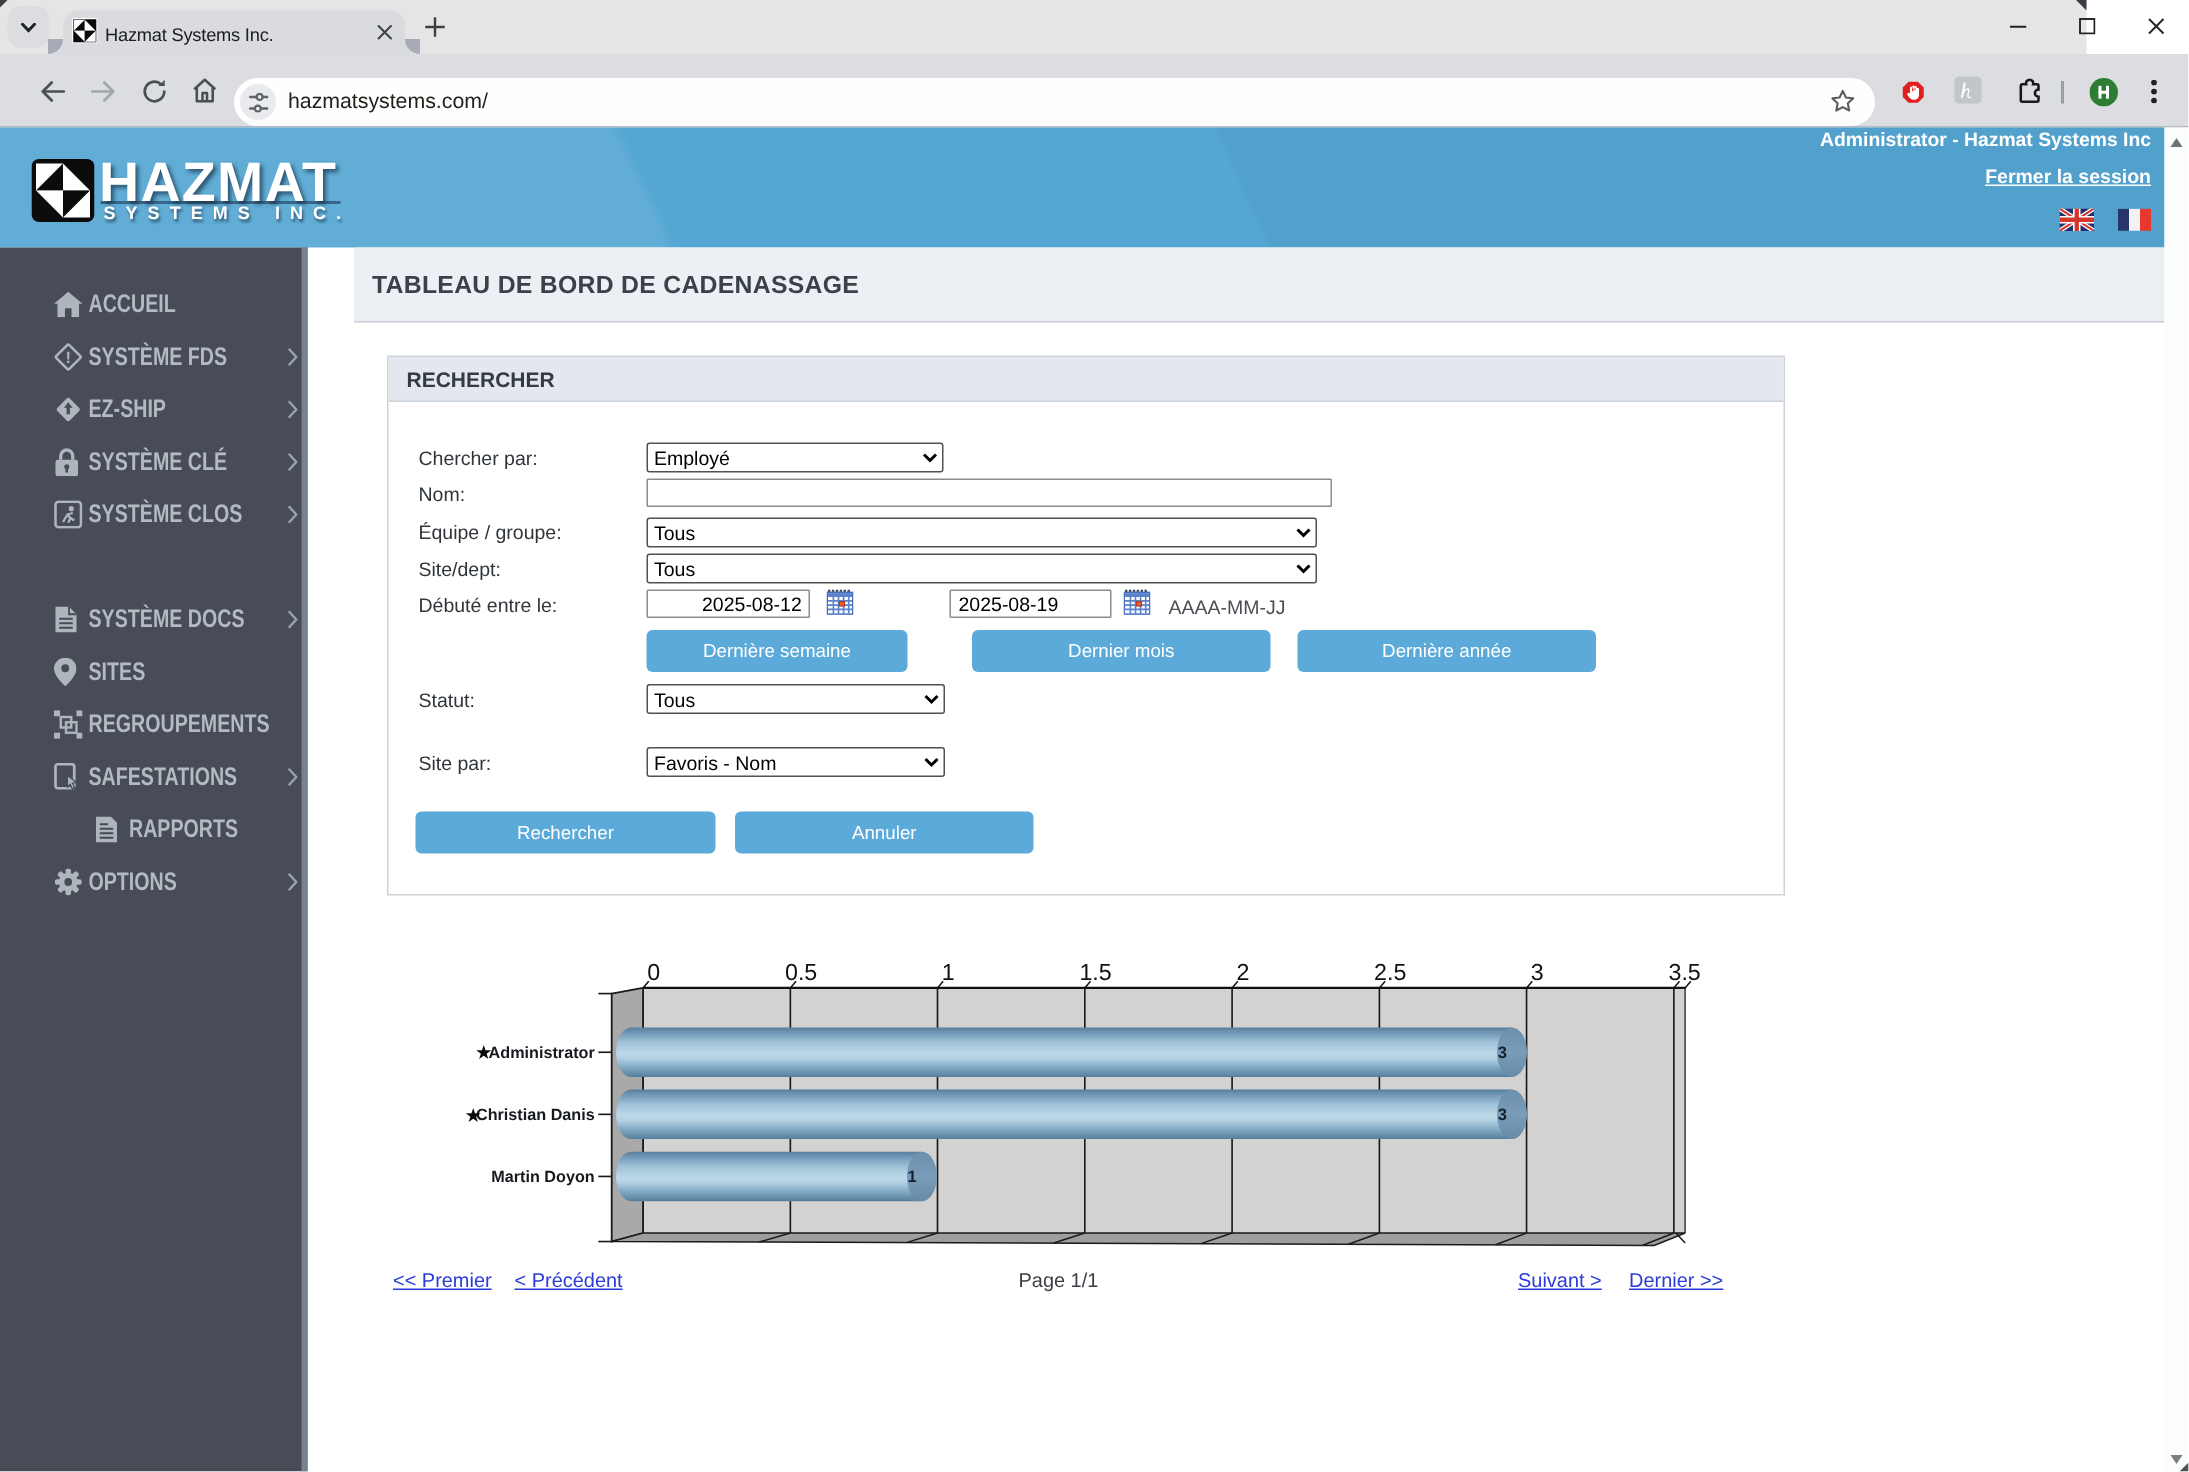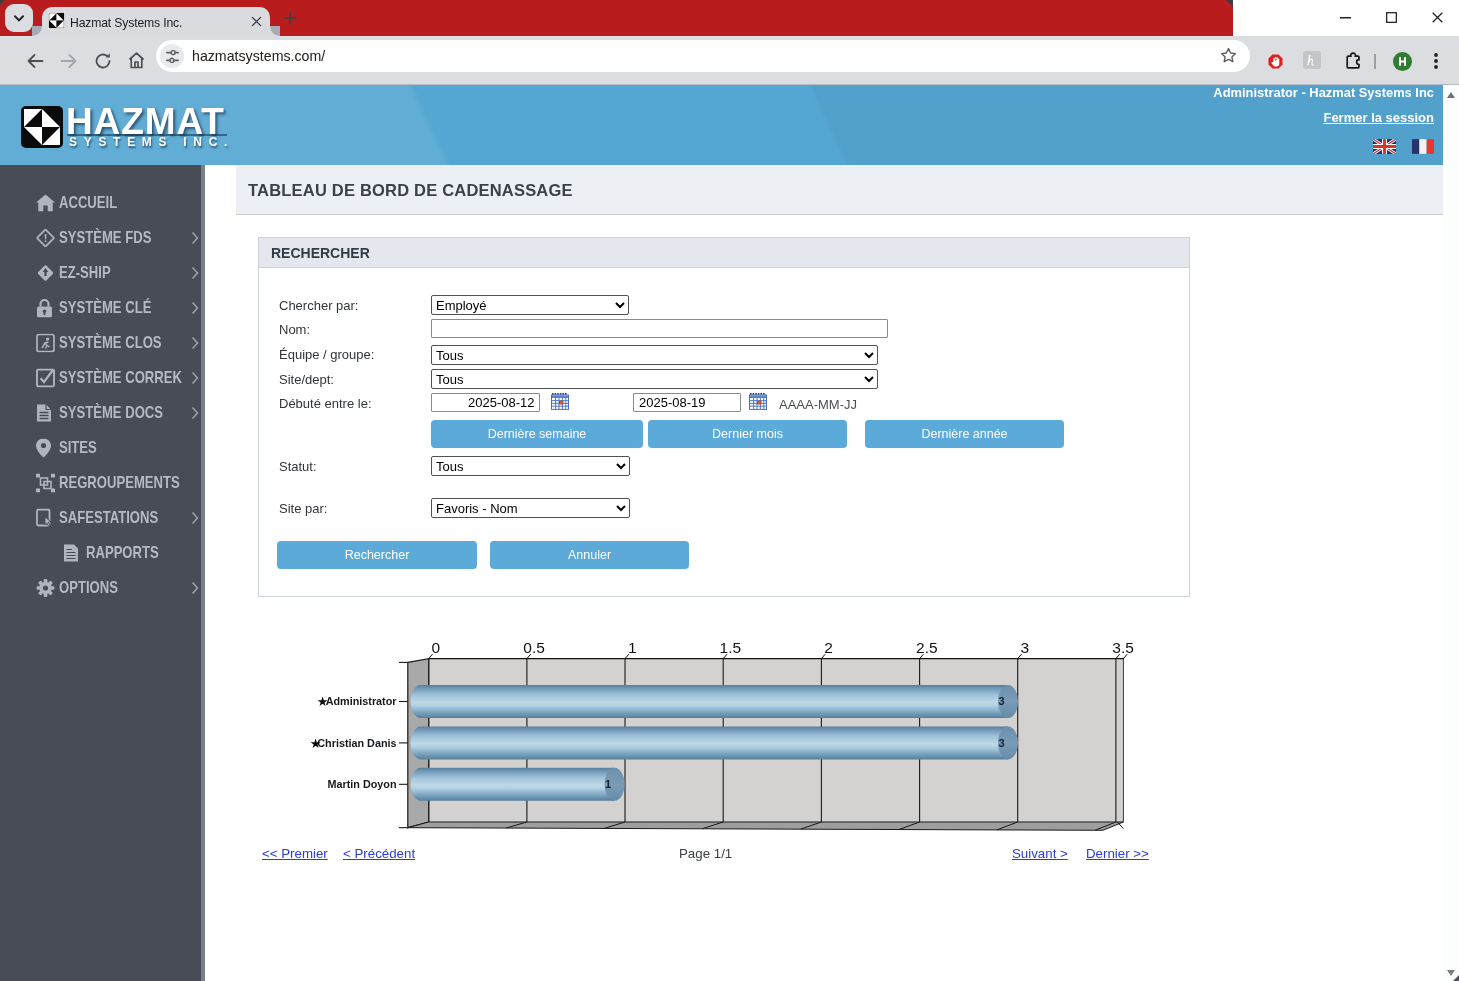--- a/index.html
+++ b/index.html
@@ -1,26 +1,26 @@
 <!DOCTYPE html>
 <html><head>
 <meta charset="utf-8">
 <style>
 * { margin:0; padding:0; box-sizing:border-box; }
 html,body { width:1459px; height:981px; overflow:hidden; font-family:"Liberation Sans", sans-serif; }
 body { position:relative; background:#fff; }
 .abs { position:absolute; }
 
 
-#tabbar { position:absolute; left:0; top:0; width:1233px; height:36px; background:#b91c1c; }
+#tabbar { position:absolute; left:0; top:0; width:1391px; height:36px; background:#e5e5e5; }
 #tabchev { position:absolute; left:5px; top:4px; width:28px; height:28px; border-radius:9px; background:#dbdde1; }
 #tab { position:absolute; left:42px; top:7px; width:228px; height:29px; background:#d9dbdf; border-radius:10px 10px 0 0; }
 #tabtitle { position:absolute; left:28px; top:8.5px; font-size:12.2px; letter-spacing:-0.15px; color:#1c1e21; }
 #toolbar { position:absolute; left:0; top:36px; width:1459px; height:49px; background:#dbdde1; border-bottom:1px solid #b7bac0; }
-#pill { position:absolute; left:156px; top:4px; width:1094px; height:32px; border-radius:16px; background:#fefefe; }
+#pill { position:absolute; left:156px; top:16px; width:1094px; height:32px; border-radius:16px; background:#fefefe; }
 #urltext { position:absolute; left:36px; top:8px; font-size:14.2px; color:#24201c; }
 
 
 #appheader { position:absolute; left:0; top:85px; width:1443px; height:80px; background:#55a7d3;
   background-image: linear-gradient(65deg, rgba(255,255,255,0.07) 30%, rgba(255,255,255,0.0) 30.5%,
     rgba(255,255,255,0.0) 57%, rgba(0,25,55,0.045) 57.4%); }
 #admintxt { position:absolute; right:9px; top:0px; font-size:12.9px; font-weight:bold; color:#fff; }
 #fermer { position:absolute; right:9px; top:25px; font-size:13px; font-weight:bold; color:#fff; text-decoration:underline; }
 #hazmat-word { position:absolute; left:66px; top:101px; font-size:37px; font-weight:bold; color:#fff;
   letter-spacing:0.9px; text-shadow:2px 2px 3px rgba(10,25,45,0.6); z-index:3; }
@@ -235,30 +235,20 @@
         <path d="M1.5 1 L6.5 6.5 L1.5 12" fill="none" stroke="#9aa1a9" stroke-width="1.6"></path>
       </svg>
   </div>
   <div class="mitem" style="top:160px;">
     <svg class="mico" width="19" height="19" viewBox="0 0 19 19">
         <rect x="1" y="1" width="17" height="17" rx="2" fill="none" stroke="#aeb5bd" stroke-width="1.7"></rect>
         <circle cx="11.5" cy="5.6" r="1.7" fill="#aeb5bd"></circle>
         <path d="M6 14.5 L9 9.5 L12.5 8.5 M9 9.5 L11 12 L9.5 15 M9.8 11 L13.5 13.5" fill="none" stroke="#aeb5bd" stroke-width="1.5"></path>
       </svg>
     <span class="mlabel">SYSTÈME CLOS</span>
-    <svg class="mchev" width="8" height="13" viewBox="0 0 8 13">
-        <path d="M1.5 1 L6.5 6.5 L1.5 12" fill="none" stroke="#9aa1a9" stroke-width="1.6"></path>
-      </svg>
-  </div>
-  <div class="mitem" style="top:195px;">
-    <svg class="mico" width="19" height="19" viewBox="0 0 19 19">
-        <rect x="1" y="1" width="17" height="17" rx="1.5" fill="none" stroke="#aeb5bd" stroke-width="1.9"></rect>
-        <path d="M4.5 9.8 L8 13.5 L16.8 1.8" fill="none" stroke="#aeb5bd" stroke-width="2.3"></path>
-      </svg>
-    <span class="mlabel">SYSTÈME CORREK</span>
     <svg class="mchev" width="8" height="13" viewBox="0 0 8 13">
         <path d="M1.5 1 L6.5 6.5 L1.5 12" fill="none" stroke="#9aa1a9" stroke-width="1.6"></path>
       </svg>
   </div>
   <div class="mitem" style="top:230px;padding-left:34px;">
     <svg class="mico" width="16" height="19" viewBox="0 0 16 19">
         <path d="M1 1 H10 L15 6 V18 H1 Z" fill="#aeb5bd"></path>
         <path d="M10 1 L10 6 L15 6" fill="none" stroke="#454b54" stroke-width="1.2"></path>
         <g stroke="#454b54" stroke-width="1.3">
           <line x1="3.5" y1="9" x2="12.5" y2="9"></line>
@@ -355,21 +345,21 @@
 <input class="f" type="text" style="left: 431px; top: 319px; width: 457px;">
 <div class="flabel" style="left:279px; top:347px;">Équipe / groupe:</div>
 <select class="f" style="left:431px; top:345px; width:447px;"><option>Tous</option></select>
 <div class="flabel" style="left:279px; top:372px;">Site/dept:</div>
 <select class="f" style="left:431px; top:369px; width:447px;"><option>Tous</option></select>
 <div class="flabel" style="left:279px; top:396px;">Débuté entre le:</div>
 <input class="f" type="text" style="left: 431px; top: 393px; width: 109px; padding-left: 36px;" value="2025-08-12">
 <input class="f" type="text" style="left: 633px; top: 393px; width: 108px;" value="2025-08-19">
 <div class="flabel" style="left:779px; top:397px; color:#4a4f55;">AAAA-MM-JJ</div>
 
-<div class="bluebtn" style="left:431px; top:420px; width:212px;">Dernière semaine</div>
+<div class="bluebtn" style="left:431px; top:420px; width:174px;">Dernière semaine</div>
 <div class="bluebtn" style="left:648px; top:420px; width:199px;">Dernier mois</div>
 <div class="bluebtn" style="left:865px; top:420px; width:199px;">Dernière année</div>
 
 <div class="flabel" style="left:279px; top:459px;">Statut:</div>
 <select class="f" style="left:431px; top:456px; width:199px;"><option>Tous</option></select>
 <div class="flabel" style="left:279px; top:501px;">Site par:</div>
 <select class="f" style="left:431px; top:498px; width:199px;"><option>Favoris - Nom</option></select>
 
 <div class="bluebtn" style="left:277px; top:541px; width:200px;">Rechercher</div>
 <div class="bluebtn" style="left:490px; top:541px; width:199px;">Annuler</div>

